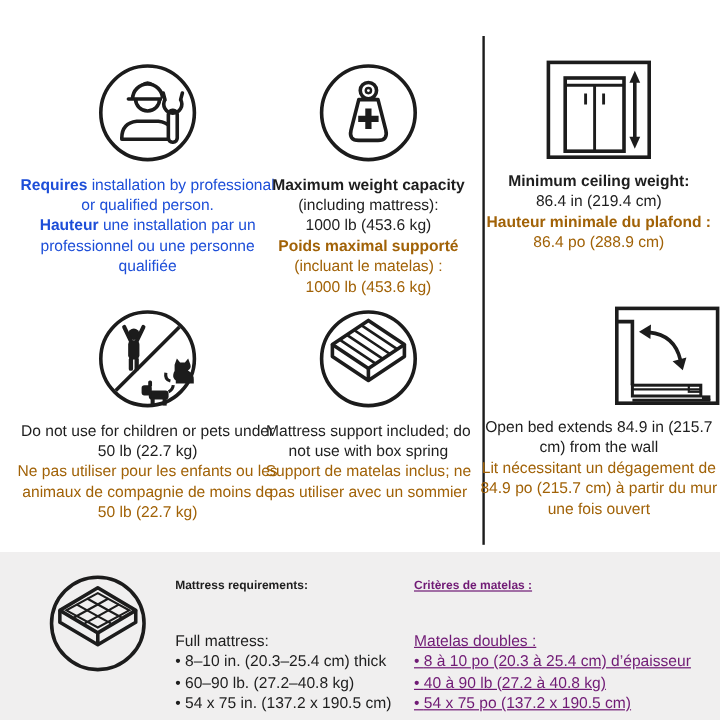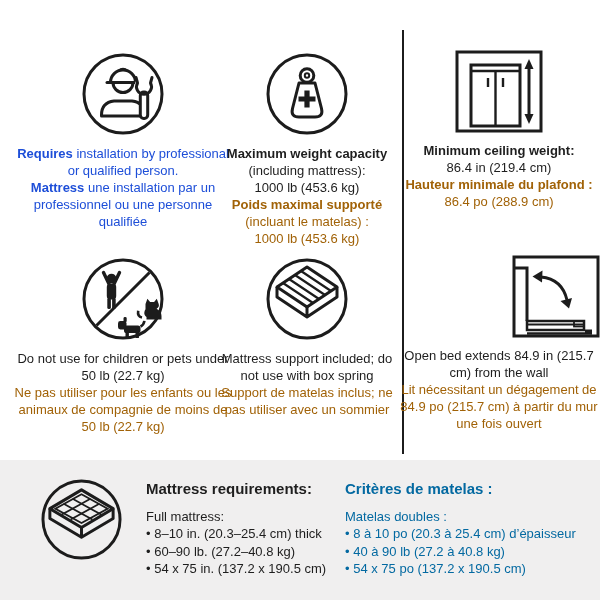--- a/index.html
+++ b/index.html
@@ -28,22 +28,22 @@
   #cell-weight   { left:222px; top:52px;  width:170px; }
   #cell-ceiling  { left:398px; top:50px;  width:202px; }
   #cell-children { left:12px;  top:257px; width:222px; }
   #cell-support  { left:212px; top:257px; width:190px; }
   #cell-openbed  { left:398px; top:255px; width:202px;align-items:flex-end; }
 
   .bottom { position:absolute; left:0; top:460px; width:600px; height:140px; background:#f0efef; }
   .bottom .icon { position:absolute; left:40px; top:18px; width:83px; height:83px; }
   .req-col { position:absolute; top:20px; font-size:13px; line-height:17.5px; }
   #req-en { left:146px; }
-  #req-fr { left:345px; color:#0369a1; }
-  .req-title { font-weight:bold; font-size:15px; margin-bottom:10px; white-space:nowrap; }
+  #req-fr { left:345px; color:#701a75;text-decoration:underline; }
+  .req-title { font-weight:bold; font-size:10px; margin-bottom:27px; white-space:nowrap; }
   .req-sub { white-space:nowrap; }
   .req-list { list-style:none; margin:0; padding:0; }
   .req-list li { white-space:nowrap; }
   .req-list li::before { content:"\2022\00a0"; }
 </style>
 </head>
 <body>
 
 <div class="page">
 
@@ -59,21 +59,21 @@
         <path d="M32 30.5 a10 10 0 0 0 20 0" stroke-width="3"></path>
         <path d="M20.5 64 v-1 q0 -12.5 12.5 -14 h18 q12.5 1.5 12.5 14 v1 z" stroke-width="3" stroke-linejoin="round"></path>
         <circle cx="63" cy="34" r="9.5" fill="#ffffff" stroke="none"></circle>
         <rect x="59.3" y="40" width="7.4" height="26.5" rx="3.4" fill="#ffffff" stroke-width="3"></rect>
         <path d="M56.5 31 a7.5 7.5 0 1 0 13 0" stroke-width="3"></path>
         <path d="M56.5 31 L55 25.5 M69.5 31 L71 25.5" stroke-width="3" stroke-linecap="round"></path>
       </svg>
     </div>
     <div class="caption red">
       <p><b class="b">Requires</b><span> installation by professional or qualified person.</span></p>
-      <p><b class="b">Mattress</b><span> une installation par un professionnel ou une personne qualifiée</span></p>
+      <p><b class="b">Hauteur</b><span> une installation par un professionnel ou une personne qualifiée</span></p>
     </div>
   </div>
 
   <div class="cell" id="cell-weight">
     <div class="icon">
       <svg viewBox="0 0 84 84" fill="none" stroke="#1c1c1c">
         <circle cx="42" cy="42" r="39" stroke-width="3"></circle>
         <path d="M34 31 L27.5 56.5 q-2 8.5 6.5 8.5 h16 q8.5 0 6.5 -8.5 L50 31 z" stroke-width="3" stroke-linejoin="round"></path>
         <circle cx="42" cy="23.5" r="6.8" fill="#ffffff" stroke-width="3"></circle>
         <circle cx="42" cy="23.5" r="2.2" stroke-width="2"></circle>

